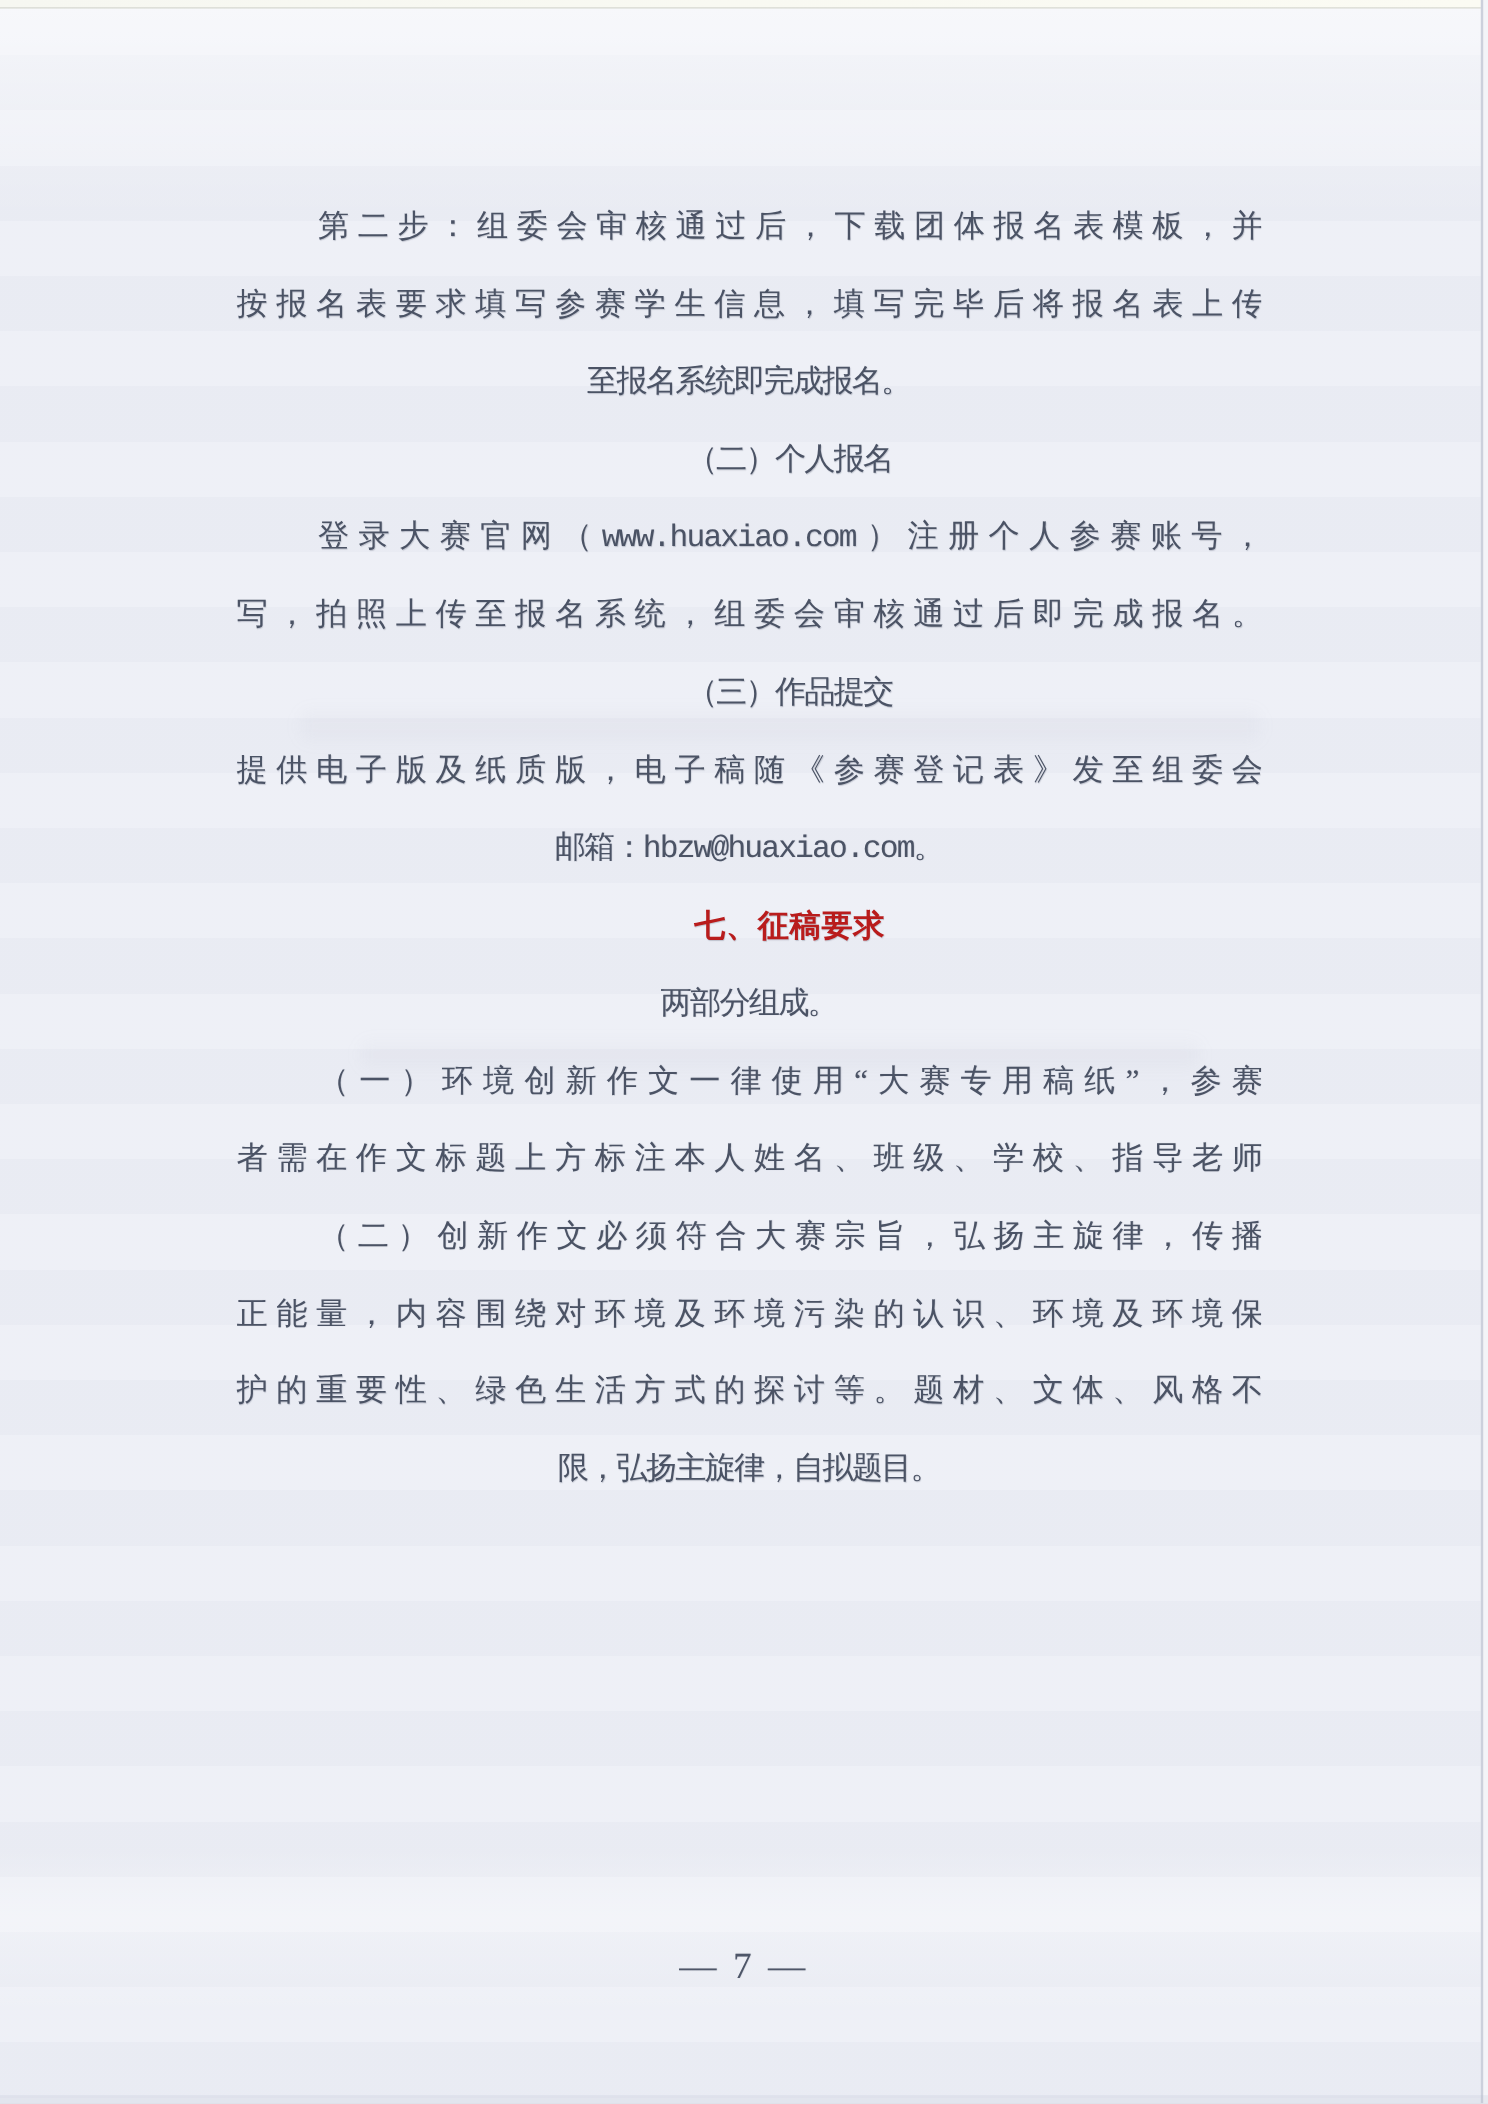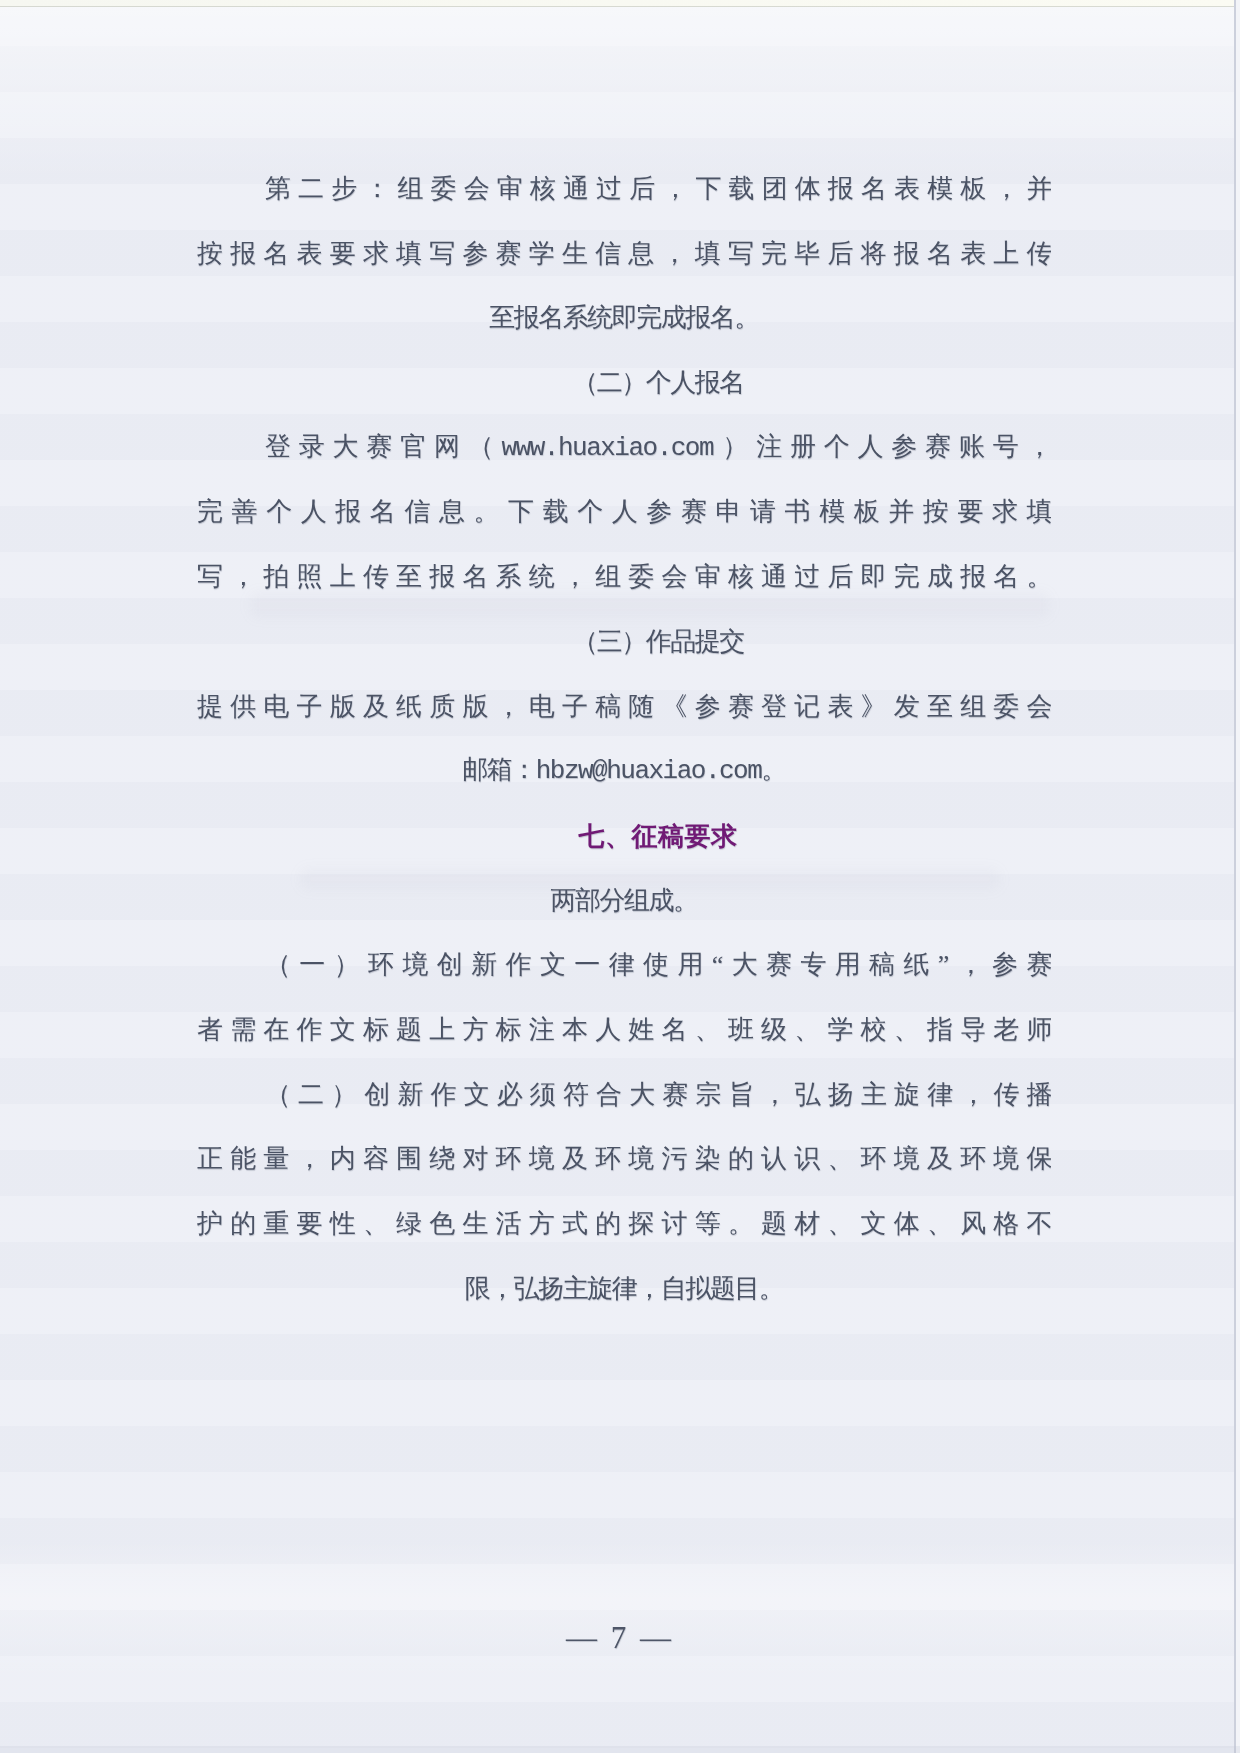--- a/index.html
+++ b/index.html
@@ -68,21 +68,21 @@
     white-space: normal;
     text-align: justify;
     text-align-last: justify;
     overflow: hidden;
   }
   .ln.indent { padding-left: 68px; }
   .ln.mono-latin { font-family: "Liberation Mono", "DejaVu Sans Mono", monospace; }
   .ln.heading {
     font-family: "Liberation Sans", "DejaVu Sans", sans-serif;
     font-weight: 700;
-    color: #701a75;
+    color: #b91c1c;
     letter-spacing: 0.5px;
   }
   .page-number {
     position: absolute;
     left: 0; top: 1620px; width: 100%;
     text-align: center;
     font-size: 31px;
     color: #4e5668;
     letter-spacing: 3px;
     text-shadow: 0.5px 0.5px 0.8px rgba(88,96,116,0.30);
@@ -97,21 +97,20 @@
   <div class="edge-bottom"></div>
   <div class="smudge s1"></div>
   <div class="smudge s2"></div>
 
   <div class="doc-body">
     <div class="ln indent fill">第二步：组委会审核通过后，下载团体报名表模板，并</div>
     <div class="ln fill">按报名表要求填写参赛学生信息，填写完毕后将报名表上传</div>
     <div class="ln">至报名系统即完成报名。</div>
     <div class="ln indent">（二）个人报名</div>
     <div class="ln indent fill mono-latin">登录大赛官网（www.huaxiao.com）注册个人参赛账号，</div>
-    <div class="ln fill">完善个人报名信息。下载个人参赛申请书模板并按要求填</div>
     <div class="ln fill">写，拍照上传至报名系统，组委会审核通过后即完成报名。</div>
     <div class="ln indent">（三）作品提交</div>
     <div class="ln fill">提供电子版及纸质版，电子稿随《参赛登记表》发至组委会</div>
     <div class="ln mono-latin">邮箱：hbzw@huaxiao.com。</div>
     <div class="ln indent heading">七、征稿要求</div>
     <div class="ln">两部分组成。</div>
     <div class="ln indent fill">（一）环境创新作文一律使用“大赛专用稿纸”，参赛</div>
     <div class="ln fill">者需在作文标题上方标注本人姓名、班级、学校、指导老师</div>
     <div class="ln indent fill">（二）创新作文必须符合大赛宗旨，弘扬主旋律，传播</div>
     <div class="ln fill">正能量，内容围绕对环境及环境污染的认识、环境及环境保</div>

